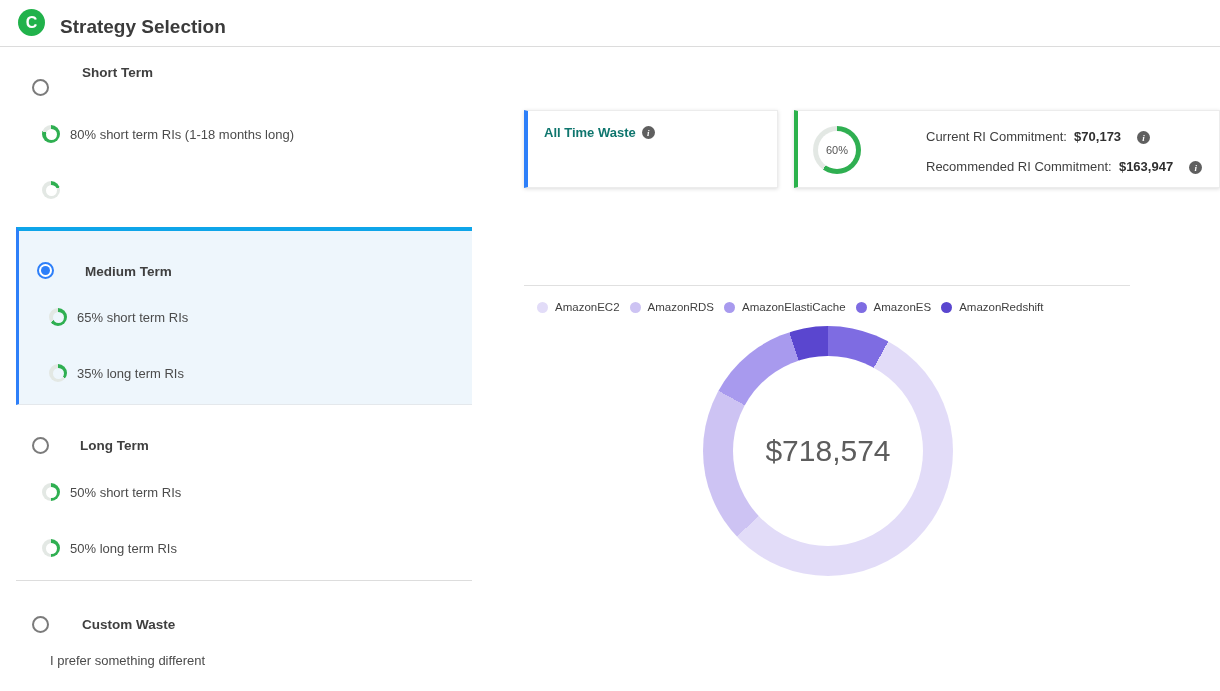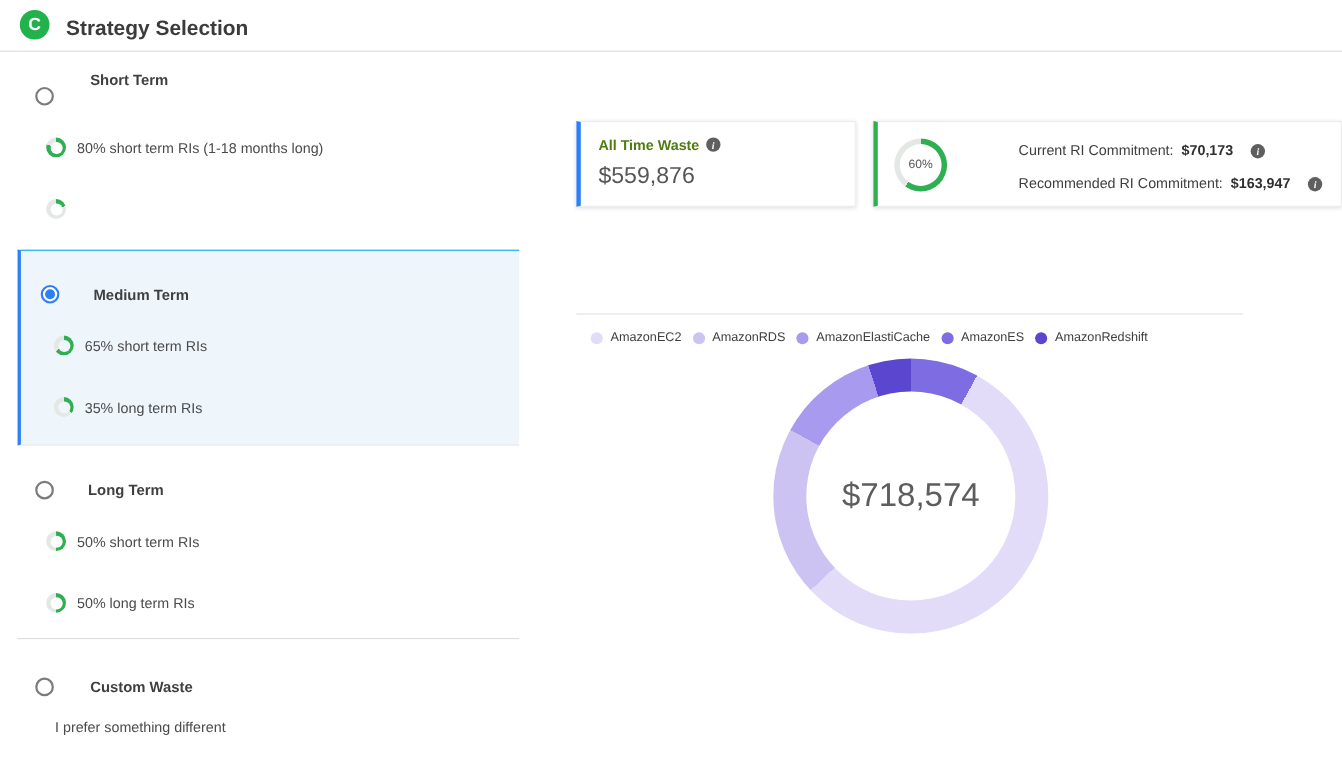--- a/index.html
+++ b/index.html
@@ -16,32 +16,32 @@
   
   .radio { position: absolute; width: 17px; height: 17px; border-radius: 50%;
            border: 2px solid #7b7b7b; background: #fff; }
   .radio.selected { border-color: #2d7ff9; }
   .radio.selected::after { content: ""; position: absolute; inset: 2px; border-radius: 50%; background: #2d7ff9; }
   .opt-label { position: absolute; font-size: 13.5px; font-weight: bold; color: #3f3f3f; }
   .sub-text { position: absolute; font-size: 13px; color: #4b4b4b; }
   .ring { position: absolute; width: 18px; height: 18px; border-radius: 50%; }
   .ring-inner { position: absolute; inset: 3.5px; border-radius: 50%; background: #fff; }
   .medium-box { position: absolute; left: 16px; top: 227px; width: 456px; height: 178px;
-                background: #eef6fc; border-top: 1px solid #0ea5e9; border-bottom: 1px solid #e4e8ec;
+                background: #eef6fc; border-top: 4px solid #0ea5e9; border-bottom: 1px solid #e4e8ec;
                 border-left: 3px solid #2d7ff9; }
   .medium-box .ring-inner { background: #eef6fc; }
   .panel-divider { position: absolute; left: 16px; top: 580px; width: 456px; height: 1px; background: #ddd; }
   .custom-note { position: absolute; left: 50px; top: 653px; font-size: 13px; color: #4b4b4b; }
 
   
   .card { position: absolute; top: 110px; height: 78px; background: #fff;
           border: 1px solid #ececec; box-shadow: 0 1px 4px rgba(0,0,0,.14); }
   .card.waste { left: 524px; width: 254px; border-left: 4px solid #2d7ff9; padding: 12px 16px; }
   .card.commit { left: 794px; width: 426px; border-left: 4px solid #2bb24c; }
-  .card-title { font-size: 13px; font-weight: bold; color: #4d7c0f; display: inline-block; }
+  .card-title { font-size: 13px; font-weight: bold; color: #0f766e; display: inline-block; }
   .card-value { font-size: 21px; color: #555; margin-top: 7px; }
   .info { display: inline-flex; width: 13px; height: 13px; border-radius: 50%; background: #5f5f5f;
           color: #fff; font-size: 9px; align-items: center; justify-content: center;
           vertical-align: middle; margin-left: 6px; font-family: "Liberation Serif", serif; }
   .info::after { content: "i"; font-style: italic; font-weight: bold; }
   .gauge { position: absolute; left: 15px; top: 15px; width: 48px; height: 48px; border-radius: 50%; }
   .gauge-inner { position: absolute; inset: 5px; border-radius: 50%; background: #fff;
                  display: flex; align-items: center; justify-content: center; font-size: 11px; color: #555; }
   .commit-line { position: absolute; left: 128px; font-size: 13px; color: #3f3f3f; white-space: nowrap; }
   .commit-line b { color: #2f2f2f; }
@@ -104,21 +104,20 @@
   <span class="sub-text" style="left:70px;top:541px">50% long term RIs</span>
 
   <div class="panel-divider"></div>
 
   <span class="radio" style="left:32px;top:616px"></span>
   <span class="opt-label" style="left:82px;top:617px">Custom Waste</span>
   <span class="custom-note">I prefer something different</span>
 
   <div class="card waste" style="border-left-color: rgb(45, 127, 249);">
     <span class="card-title">All Time Waste</span><span class="info"></span>
-    <div class="card-value">$559,876</div>
   </div>
 
   <div class="card commit" style="border-left-color: rgb(43, 178, 76);">
     <div class="gauge" style="background: conic-gradient(rgb(47, 175, 81) 60%, rgb(227, 232, 228) 0deg);">
       <div class="gauge-inner">60%</div>
     </div>
     <div class="commit-line l1">
       <span>Current RI Commitment:</span>&nbsp;
       <b>$70,173</b><span class="info" style="margin-left:16px"></span>
     </div>

